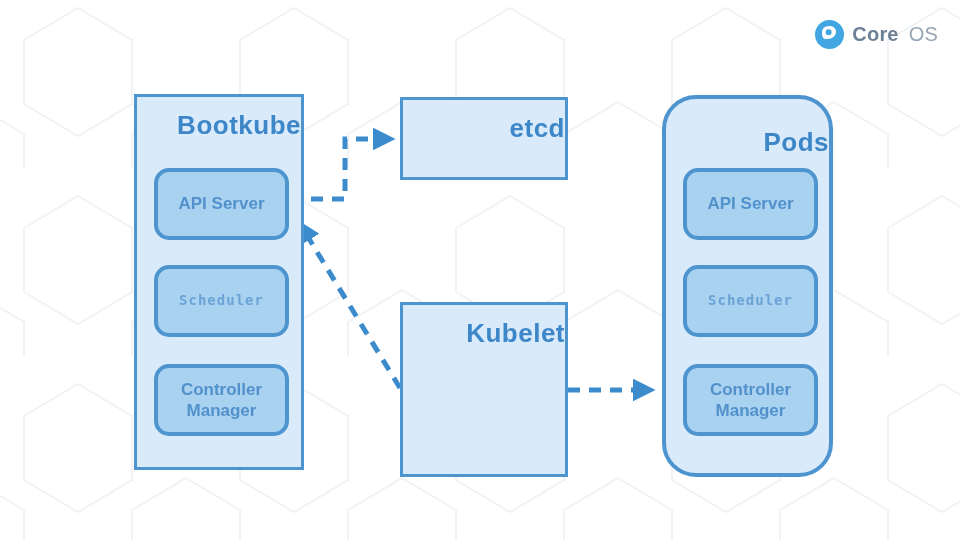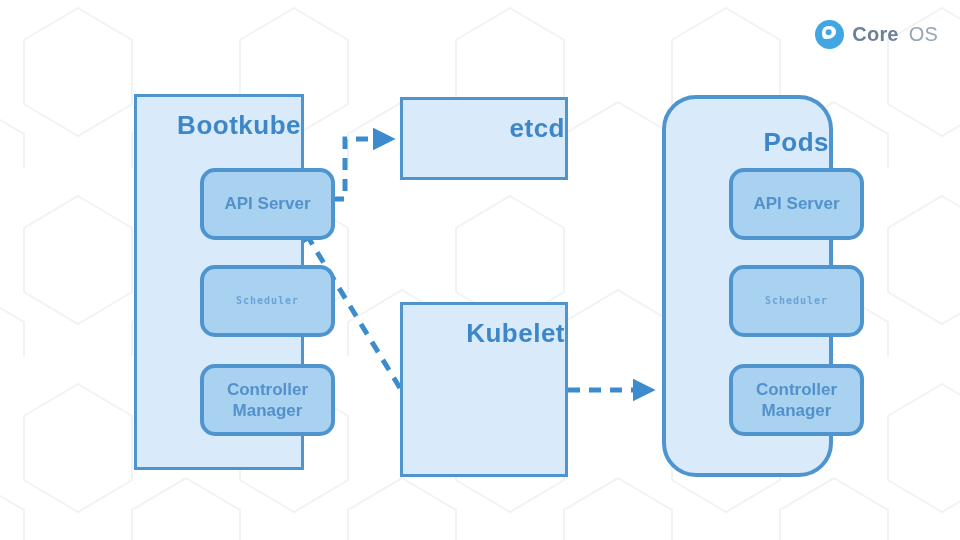--- a/index.html
+++ b/index.html
@@ -47,32 +47,31 @@
     box-sizing: border-box;
     display: flex;
     align-items: center;
     justify-content: center;
     text-align: center;
     font-weight: bold;
     font-size: 17px;
     line-height: 1.25;
     color: var(--inner-text);
     padding: 0 10px;
-    margin-left: 46px;
   }
   .bootkube .pos-0 { top: 71px; }
   .bootkube .pos-1 { top: 168px; }
   .bootkube .pos-2 { top: 267px; }
   .pods .pos-0 { top: 69px; }
   .pods .pos-1 { top: 166px; }
   .pods .pos-2 { top: 265px; }
 
   .mono {
     font-family: "DejaVu Sans Mono", monospace;
-    font-size: 10px;
+    font-size: 14px;
     letter-spacing: 1px;
     color: var(--mono-text);
   }
 
   
   .logo {
     position: absolute;
     top: 19px;
     right: 22px;
     display: flex;

